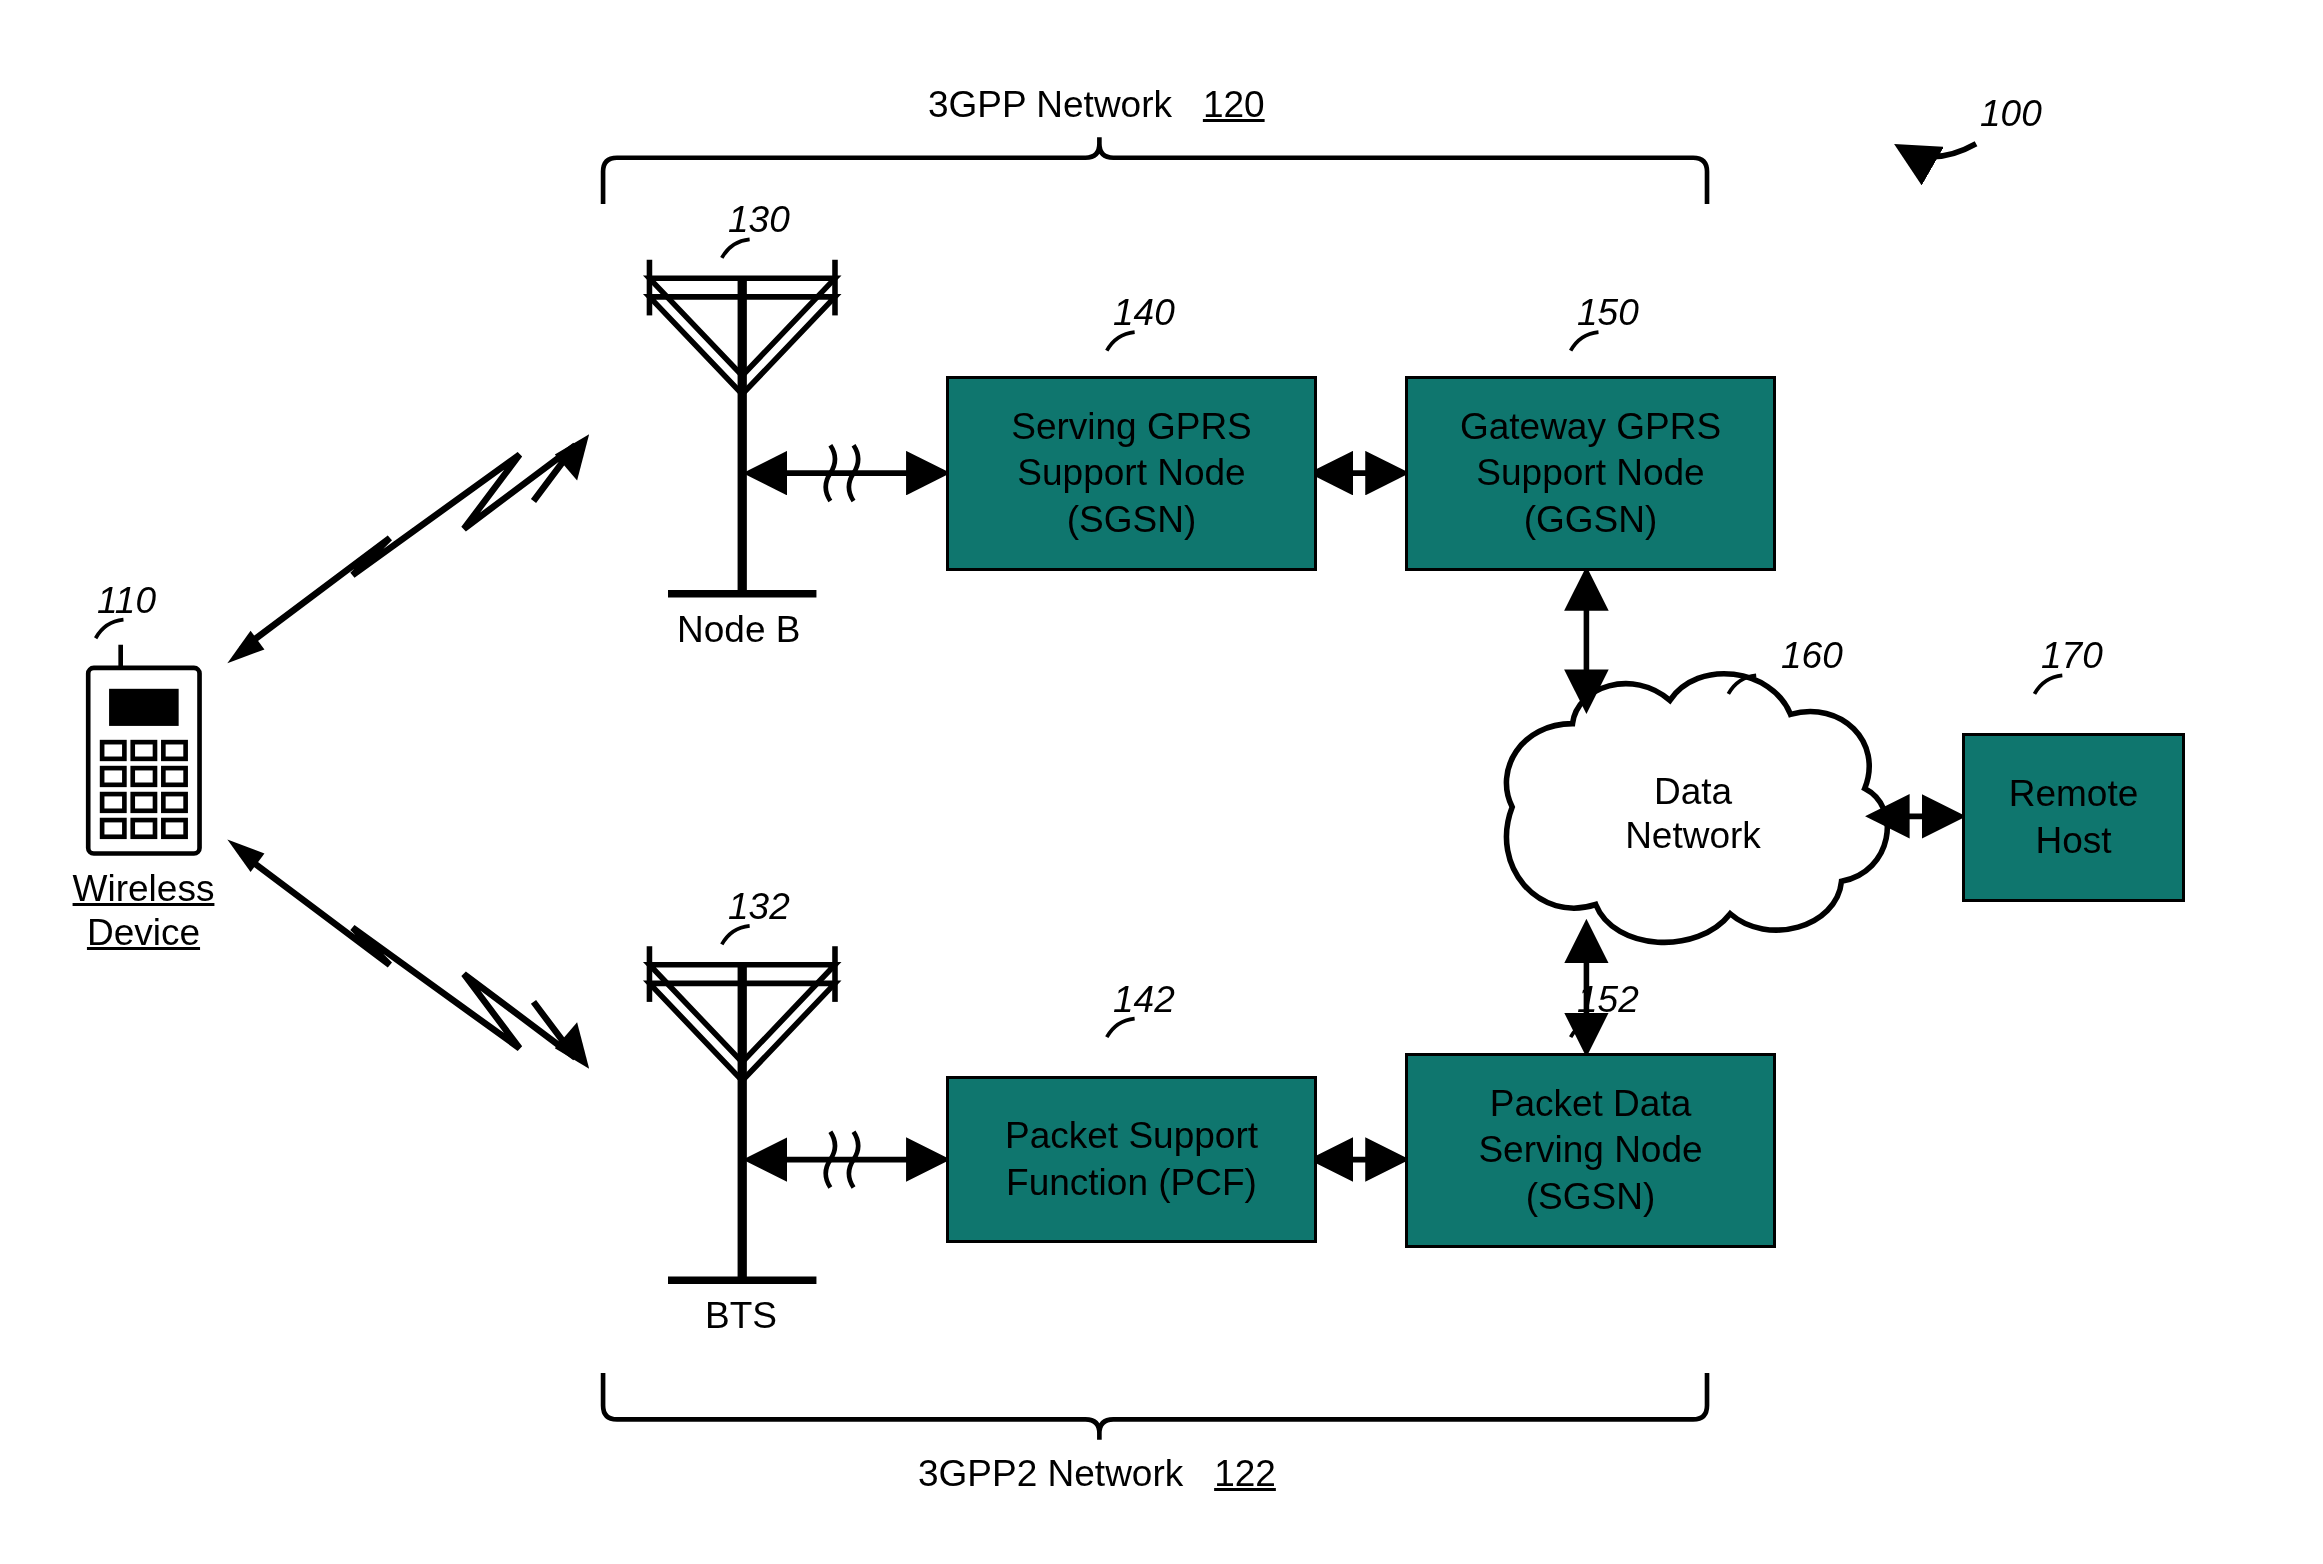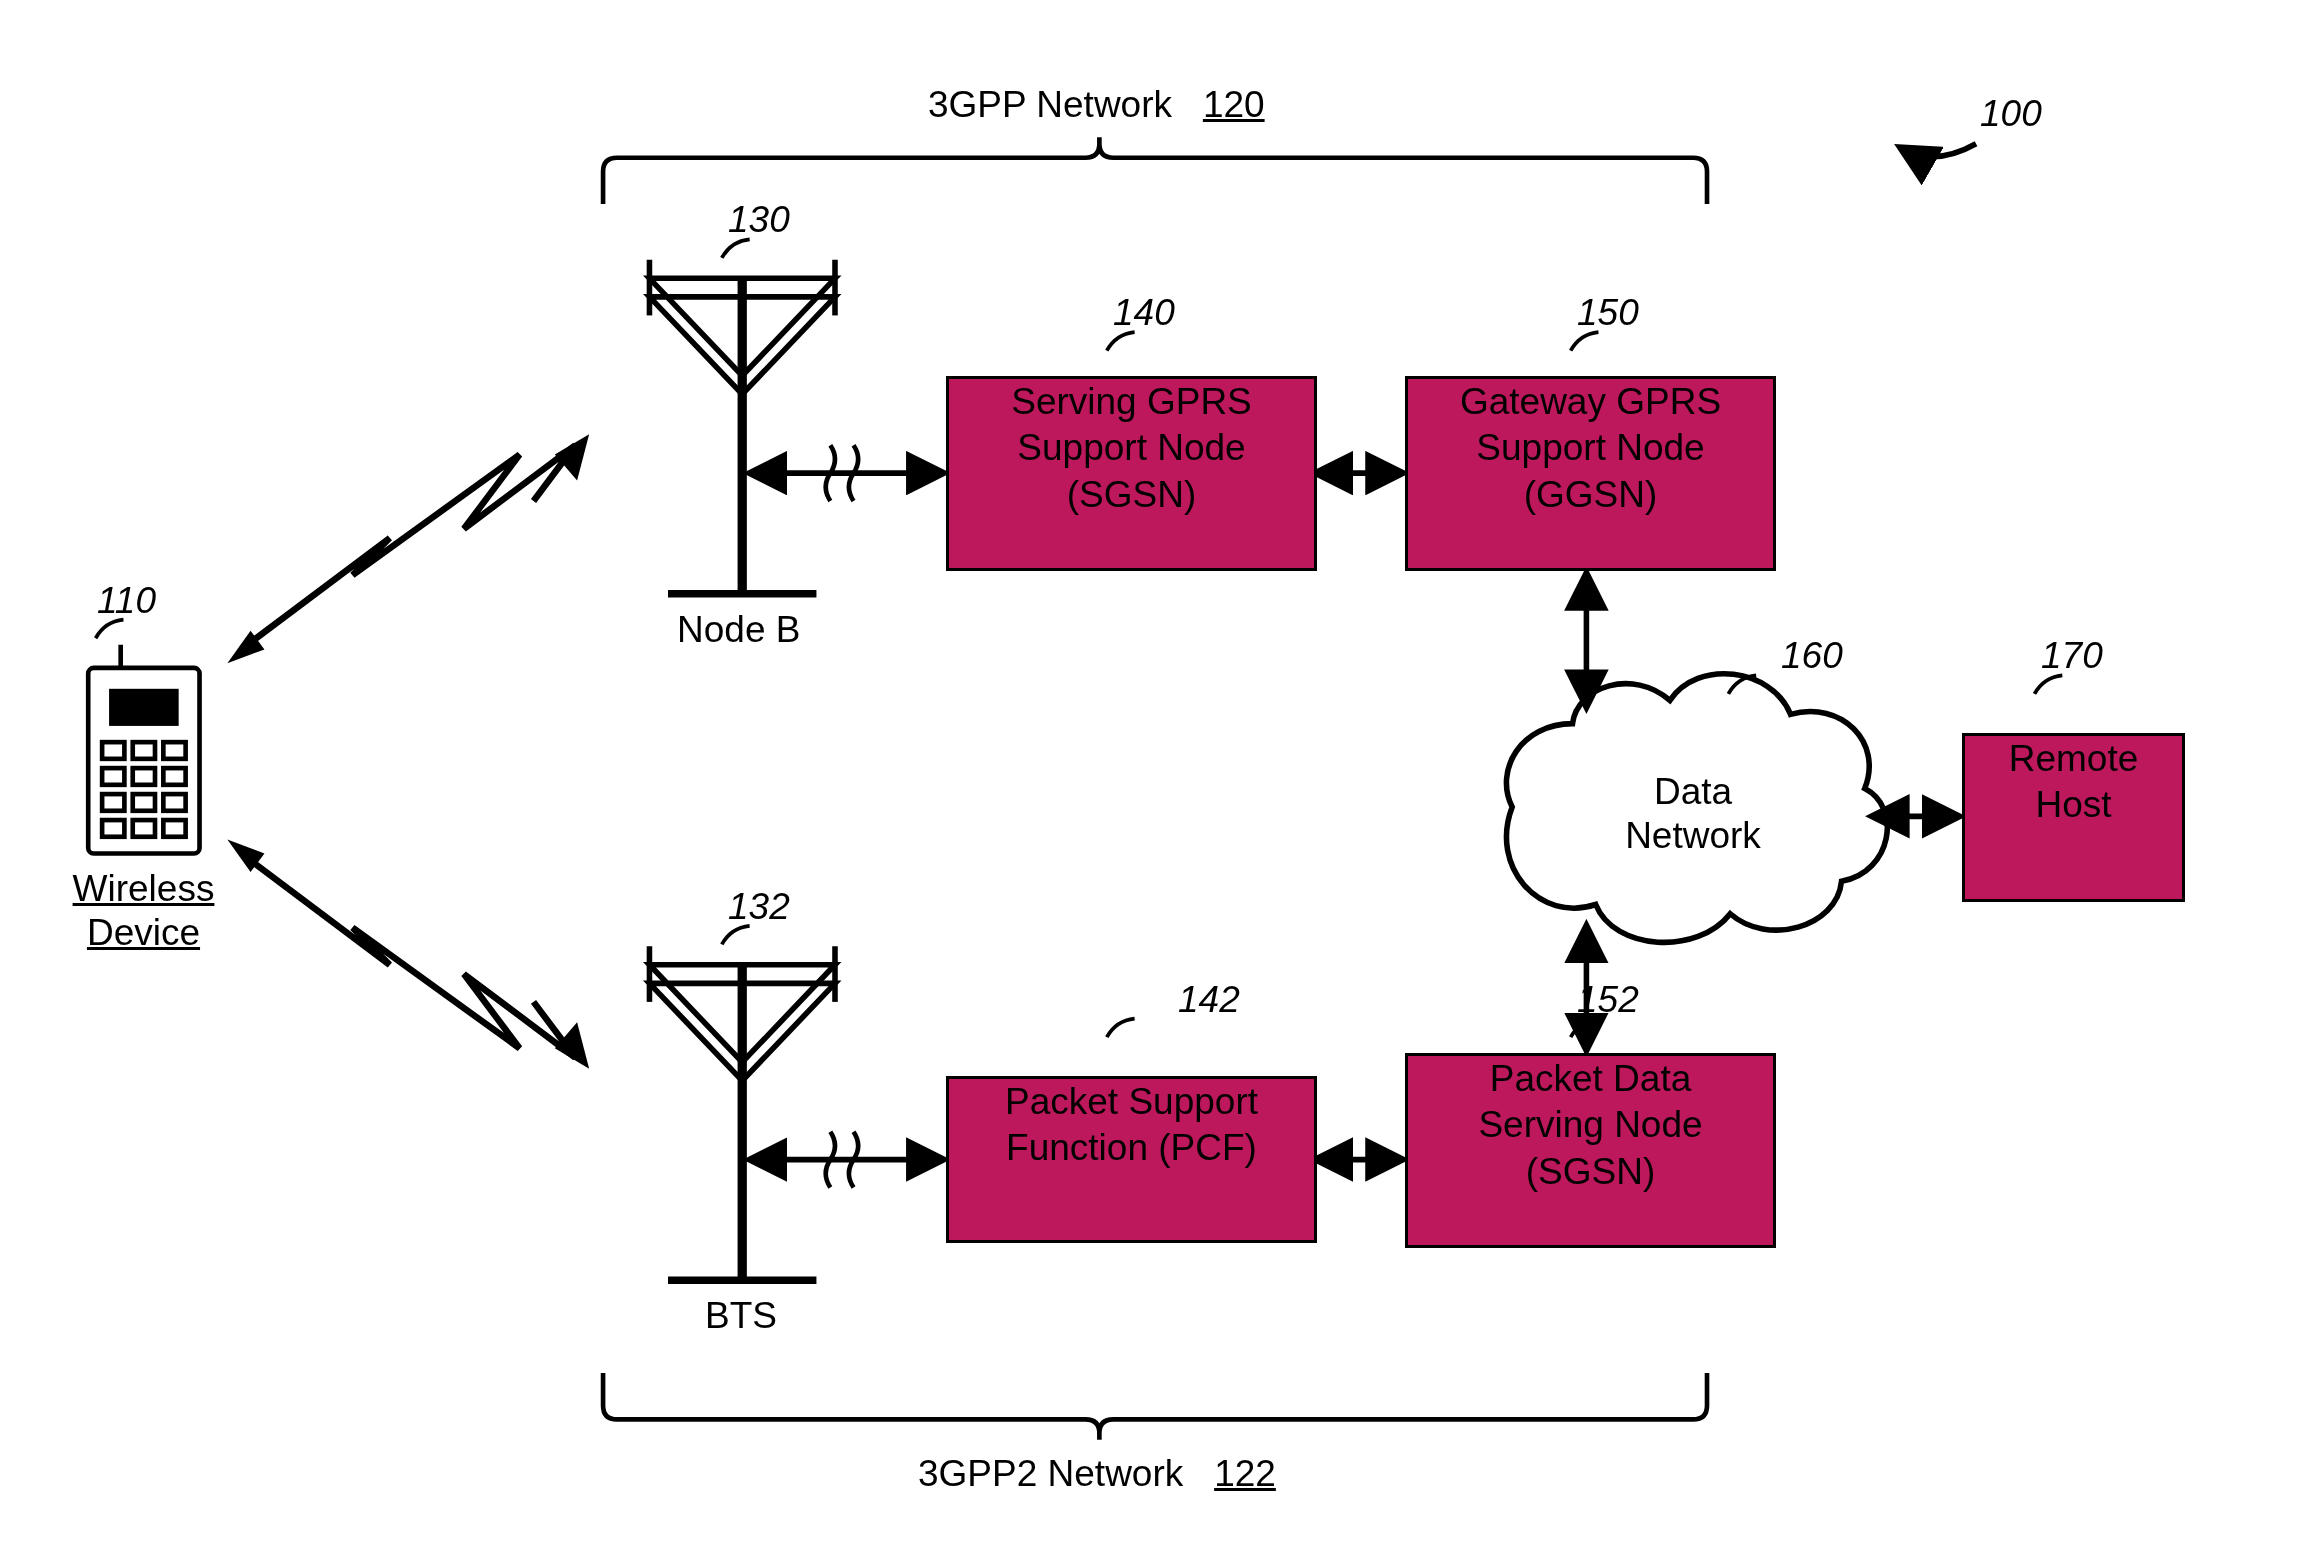--- a/index.html
+++ b/index.html
@@ -21,22 +21,23 @@
   }
   .ref {
     position: absolute;
     font-style: italic;
     font-size: 37px;
     color: #000;
   }
   .box {
     position: absolute;
     border: 3.7px solid #000;
-    background: #be185d;
+    background: #0f766e;
     display: flex;
+    align-items: center;
     justify-content: center;
     text-align: center;
     font-size: 37px;
     line-height: 1.25;
   }
   .underline { text-decoration: underline; }
   svg.overlay {
     position: absolute;
     left: 0; top: 0;
     width: 2324px; height: 1565px;
@@ -186,21 +187,21 @@
 
 <div class="ref" style="left:1577px; top:292px;">150</div>
 <div class="box" style="left:1405px; top:376px; width:371px; height:195px;">
   <div>
     <span>Gateway GPRS</span><br>
     <span>Support Node</span><br>
     <span>(GGSN)</span>
   </div>
 </div>
 
-<div class="ref" style="left:1178px; top:979px;">142</div>
+<div class="ref" style="left:1113px; top:979px;">142</div>
 <div class="box" style="left:946px; top:1076px; width:371px; height:167px;">
   <div>
     <span>Packet Support</span><br>
     <span>Function (PCF)</span>
   </div>
 </div>
 
 <div class="ref" style="left:1577px; top:979px;">152</div>
 <div class="box" style="left:1405px; top:1053px; width:371px; height:195px;">
   <div>

